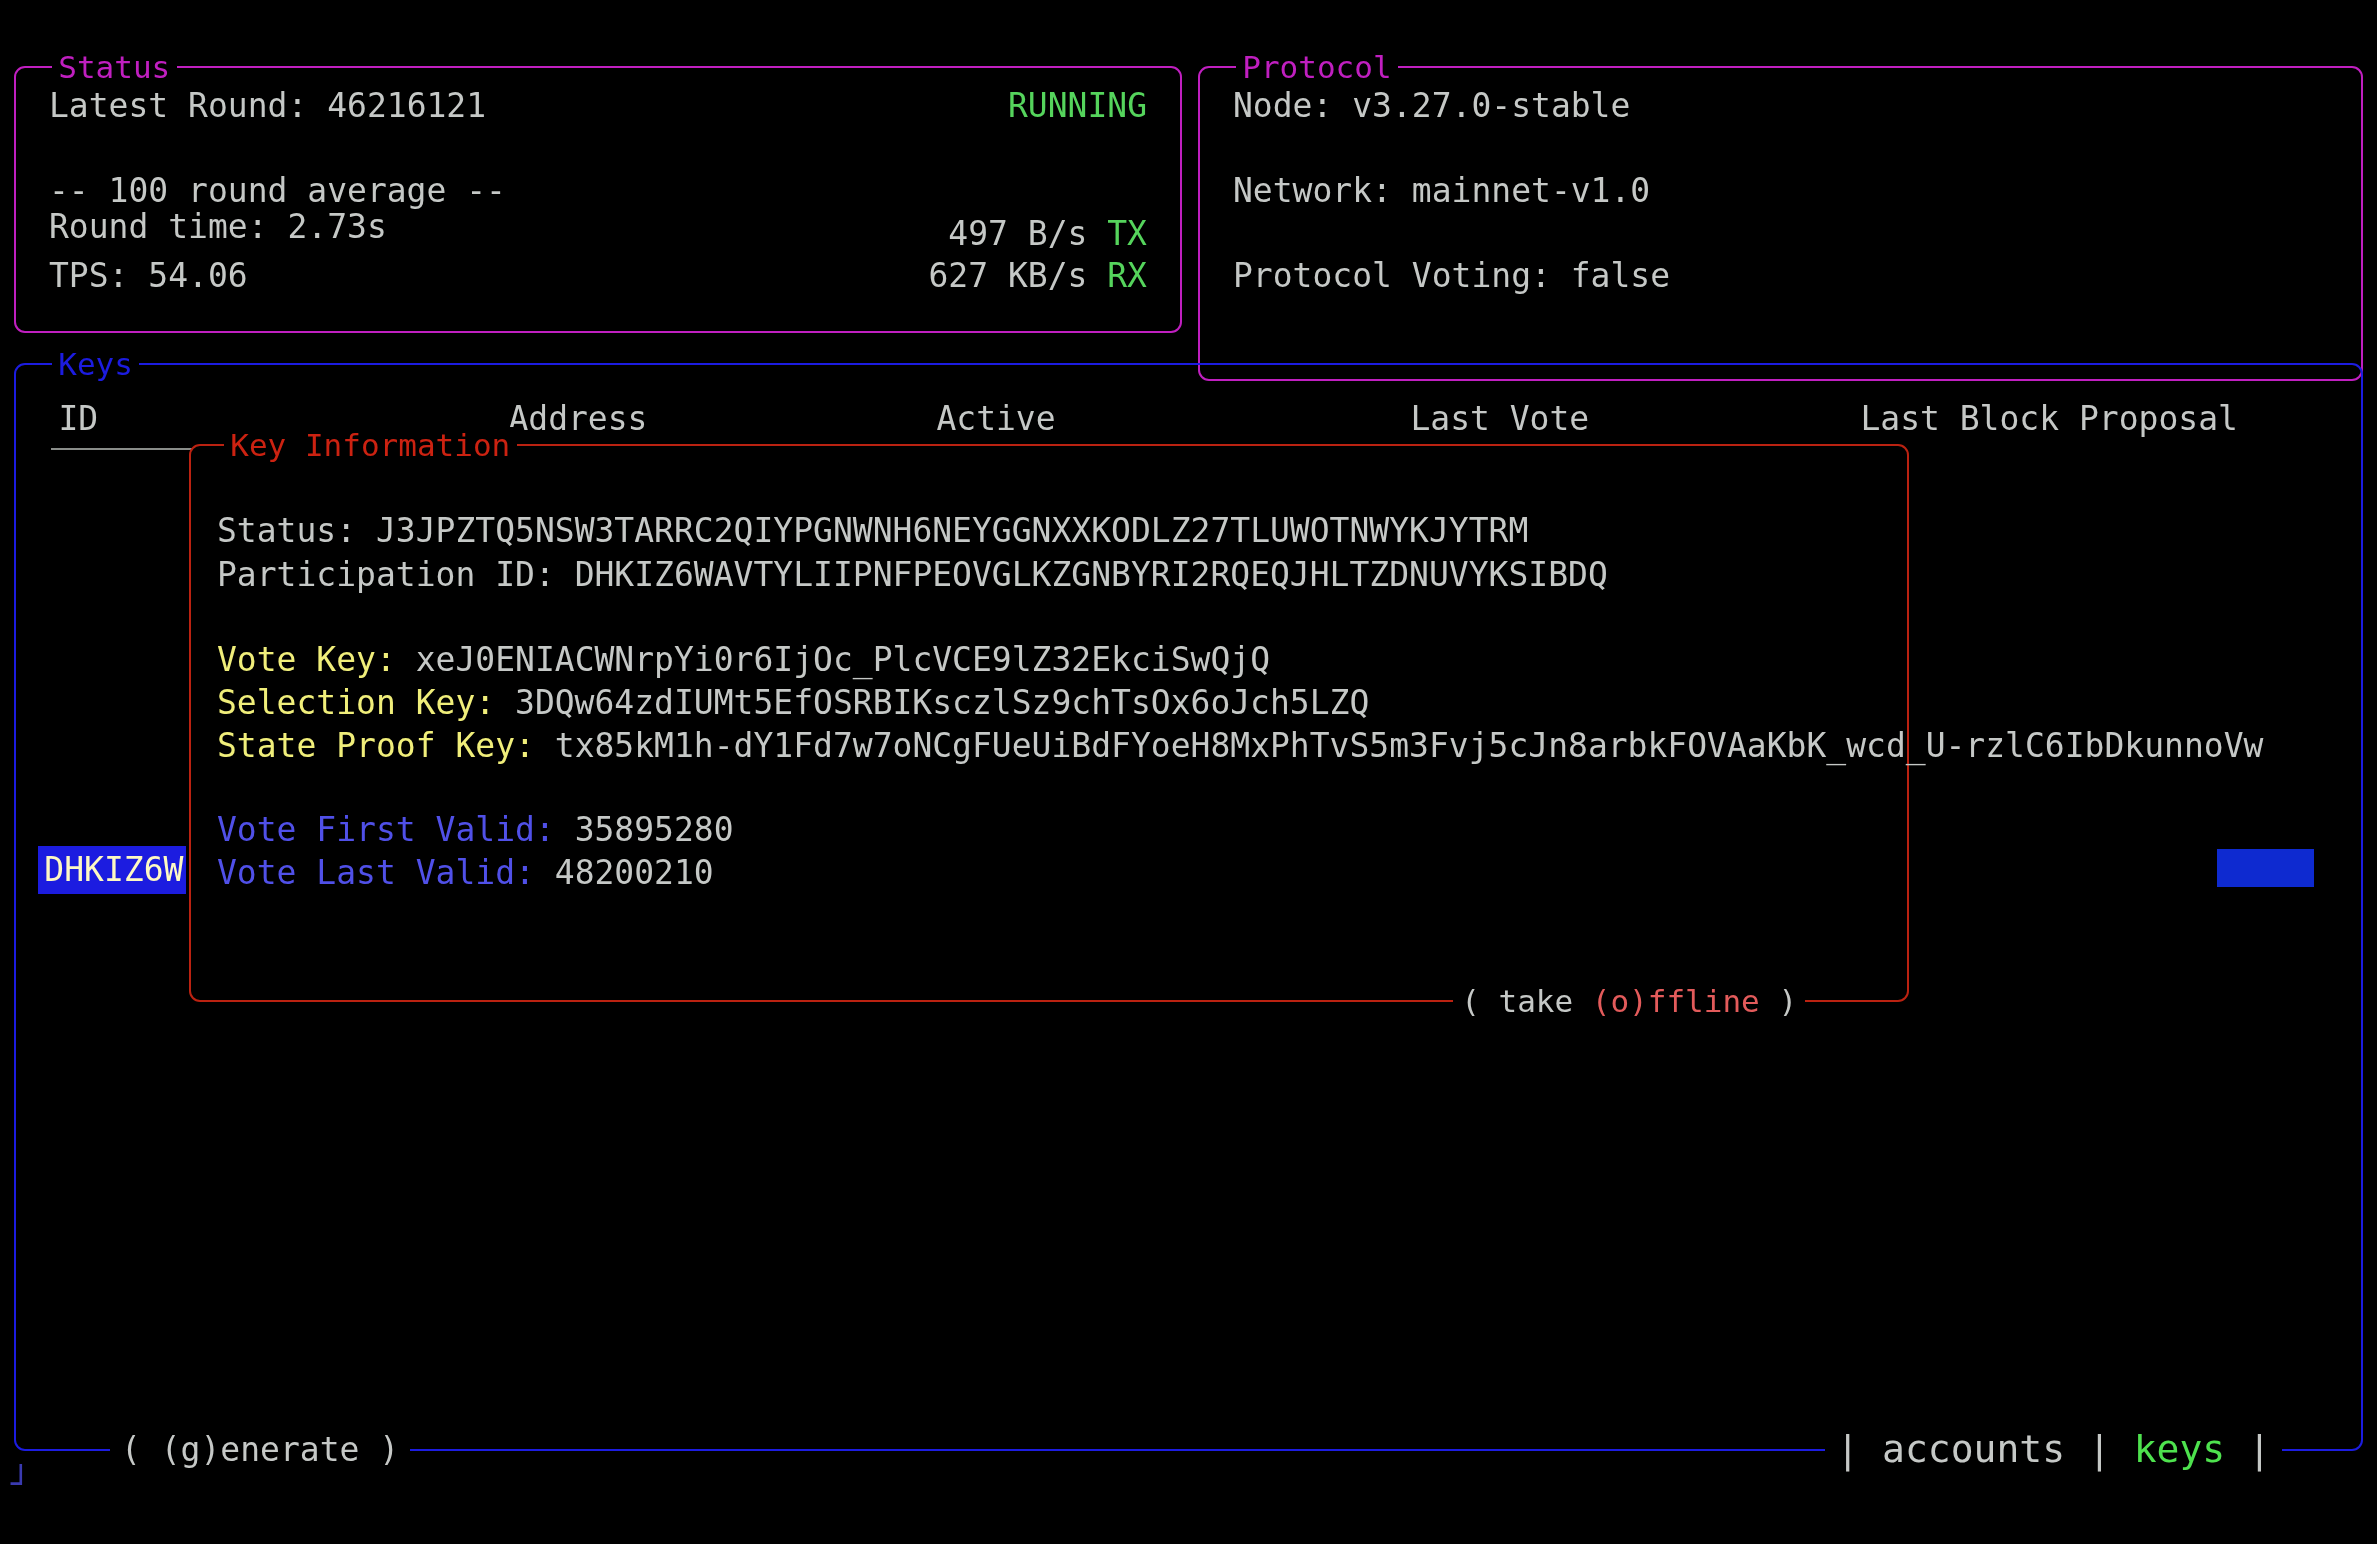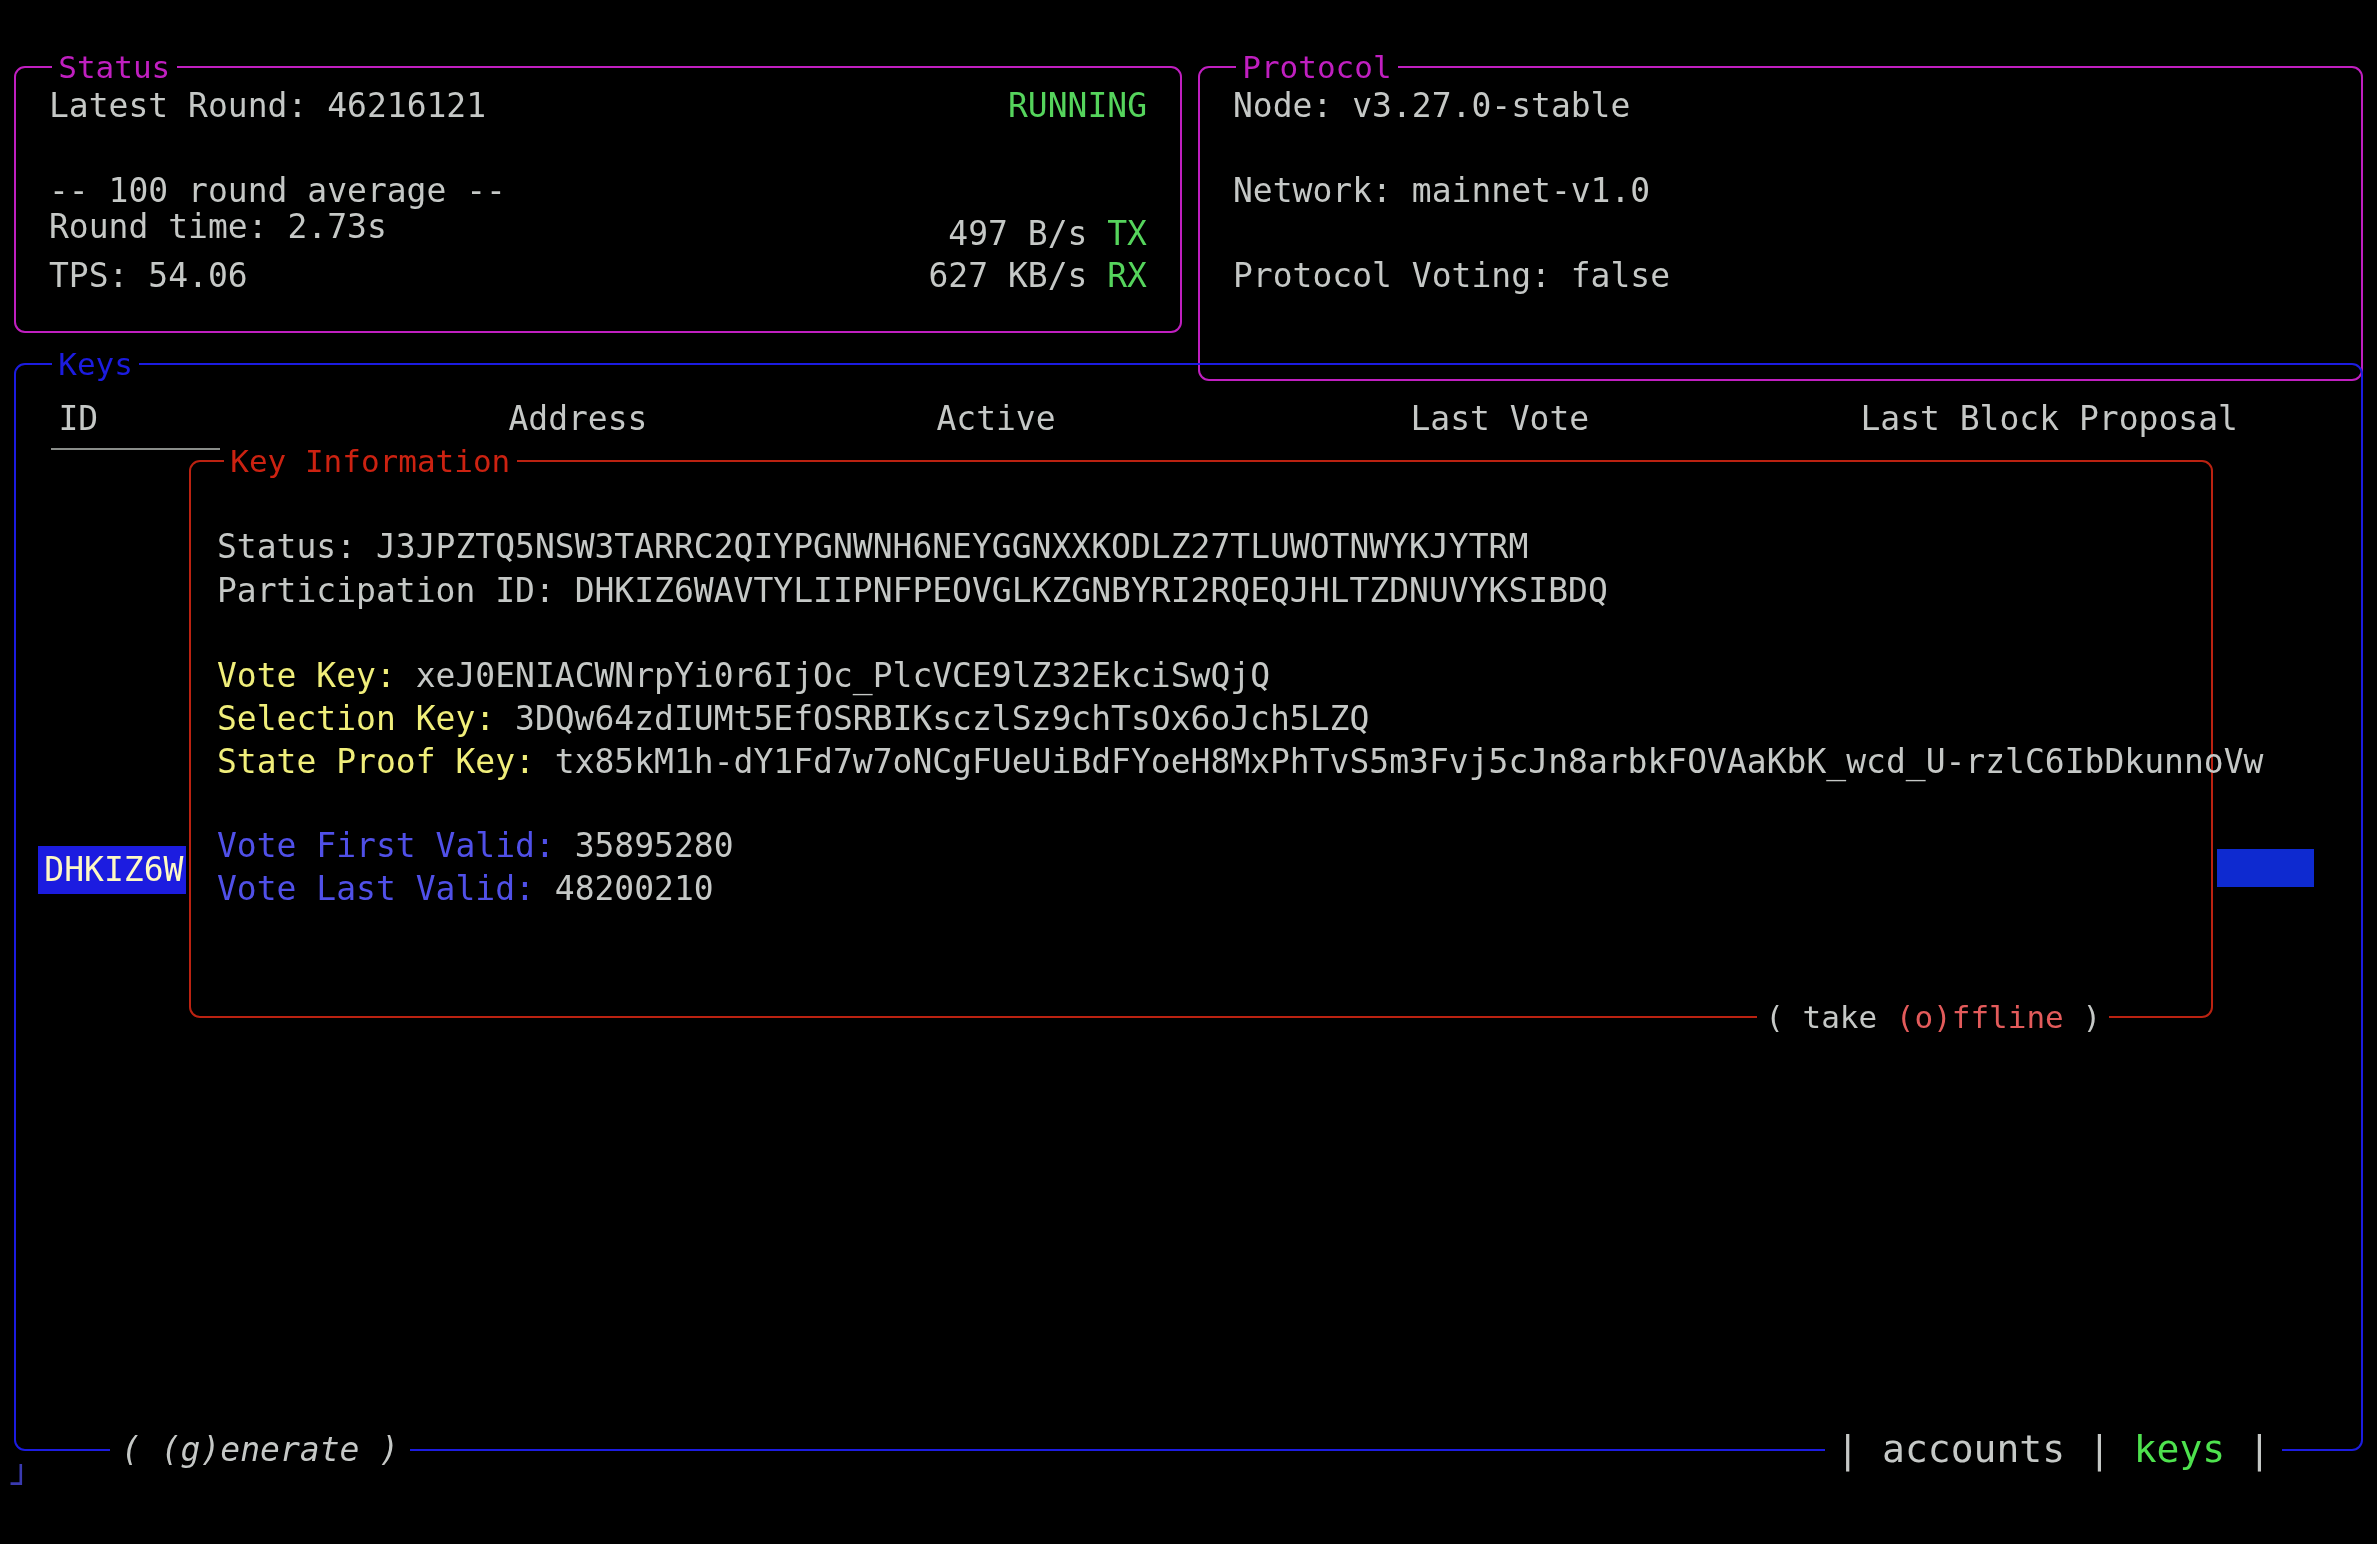--- a/index.html
+++ b/index.html
@@ -101,22 +101,22 @@
   }
   .key-row-block {
     position: absolute;
     top: 484px; left: 2201px;
     width: 97px; height: 38px;
     background: #0e2ad0;
   }
 
   
   #key-info-panel {
-    left: 189px; top: 460px;
-    width: 2024px; height: 558px;
+    left: 189px; top: 444px;
+    width: 1720px; height: 558px;
     background: #000000;
     z-index: 5;
   }
   #key-info-panel .panel-title { left: 33px; }
   #key-info-panel .panel-footer { right: 102px; }
 
   .info-line {
     position: absolute;
     left: 26px;
     font-size: 33px;
@@ -138,21 +138,20 @@
   
   #generate-btn {
     position: absolute;
     left: 94px; bottom: -21px;
     padding: 0 11px;
     background: #000000;
     font-size: 33px;
     line-height: 41px;
     color: #c5c8c6;
     white-space: pre;
-    font-style: italic;
   }
   #tabs {
     position: absolute;
     right: 79px; bottom: -21px;
     padding: 0 11px;
     background: #000000;
     font-size: 38px;
     line-height: 41px;
     color: #c5c8c6;
     white-space: pre;

